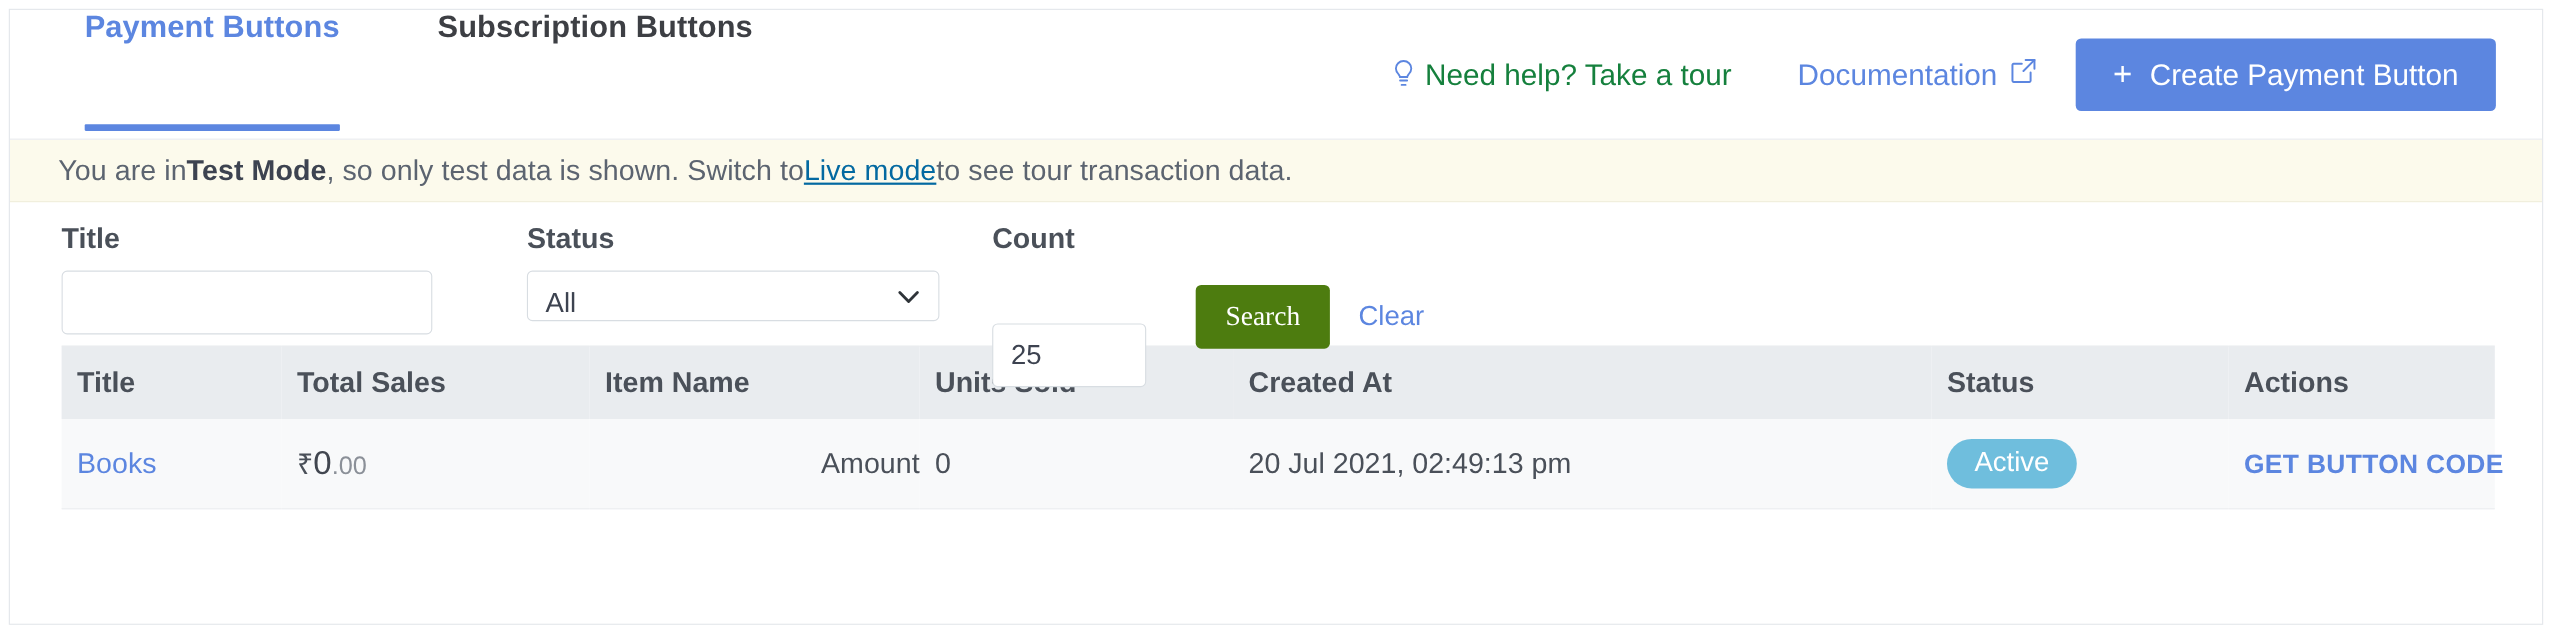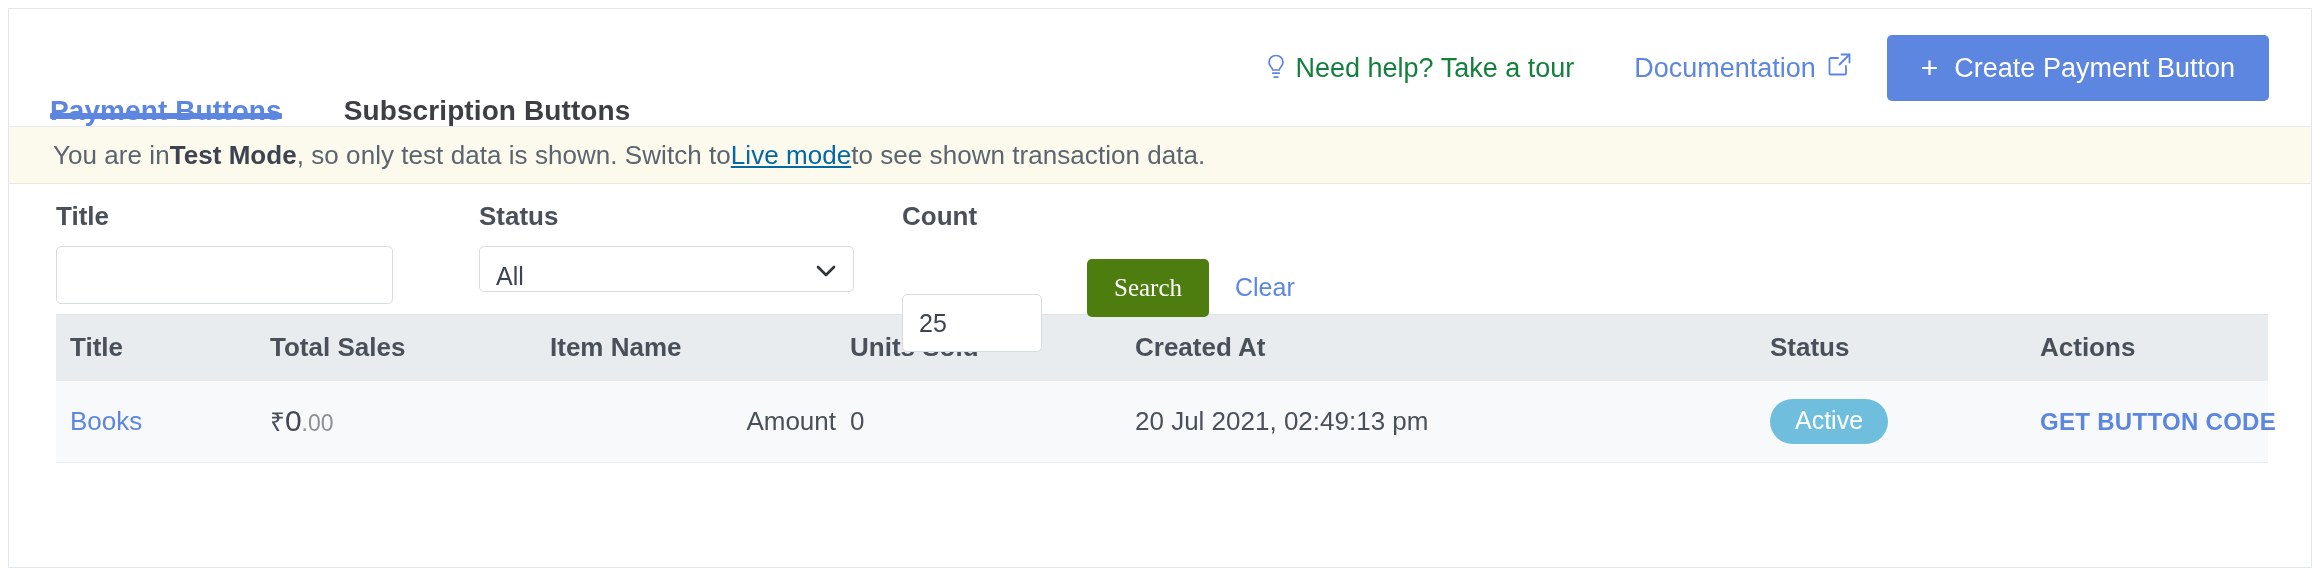--- a/index.html
+++ b/index.html
@@ -35,28 +35,29 @@
     top: 0;
     height: 118px;
     display: flex;
     align-items: center;
     gap: 0px;
   }
   .tab {
     position: relative;
     height: 118px;
     display: flex;
-    align-items: flex-end;
+    align-items: flex-start;
     padding: 0 0px;
     font-size: 28px;
     font-weight: bold;
     letter-spacing: 0.1px;
     color: #3d3f44;
     cursor: pointer;
     white-space: nowrap;
+    margin-left: 27px;
   }
   .tab.active { color: #5c86e0; }
   .tab.active::after {
     content: "";
     position: absolute;
     left: 0;
     right: 0;
     bottom: 8px;
     height: 6px;
     background: #5c86e0;
@@ -299,21 +300,21 @@
       </button>
 
     </div>
   </div>
 
   <div class="banner">
     <span>You are in </span>
       <b>Test Mode</b>
       <span>, so only test data is shown. Switch to </span>
       <u>Live mode</u>
-      <span> to see shown transaction data.</span>
+      <span> to see tour transaction data.</span>
   </div>
 
   <div class="filters">
 
     <div class="field" style="left:47px;">
       <label class="field-label">Title</label>
       <input class="txt-input" type="text" value="" style="">
     </div>
 
     <div class="field" style="left:470px;">

